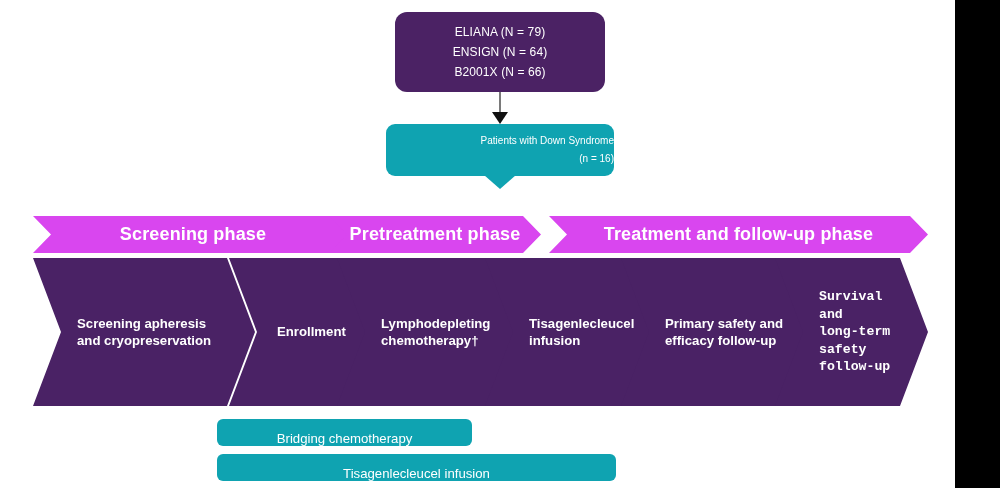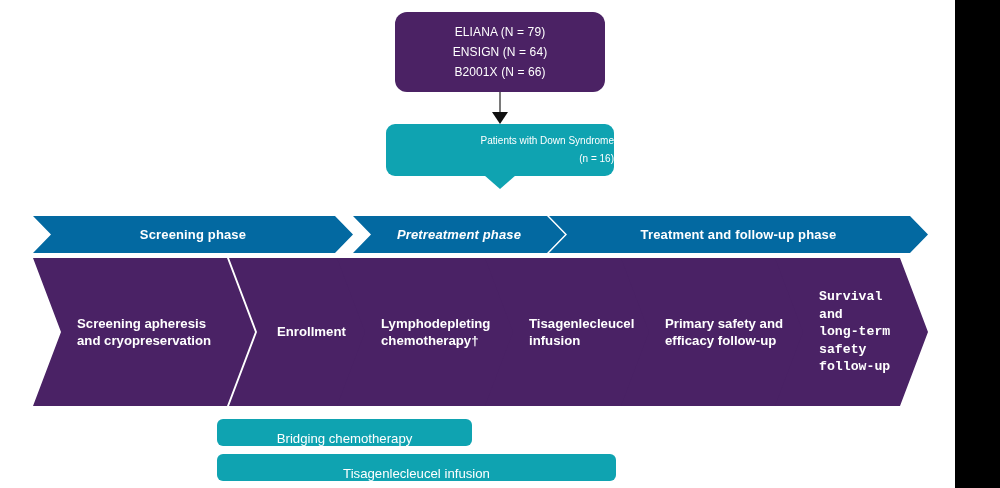--- a/index.html
+++ b/index.html
@@ -110,26 +110,26 @@
     position: absolute;
     left: 33px;
     top: 216px;
     width: 895px;
     height: 37px;
   }
   .phase-seg {
     position: absolute;
     top: 0;
     height: 37px;
-    background: #0369a1;
+    background: #d946ef;
     display: flex;
     align-items: center;
     justify-content: center;
     color: #ffffff;
-    font-size: 13px;
+    font-size: 18px;
     font-weight: bold;
     letter-spacing: 0.15px;
     white-space: nowrap;
   }
   .phase-seg.notch-both {
     clip-path: polygon(0 0, calc(100% - 18px) 0, 100% 50%, calc(100% - 18px) 100%, 0 100%, 18px 50%);
   }
 
   
   #step-band {
@@ -190,21 +190,21 @@
   <div id="ds-callout">
     <span>Patients with Down Syndrome</span>
     <span>(n = 16)</span>
     <div class="tail"></div>
   </div>
 
   <div id="phase-banner">
     <div class="phase-seg notch-both" style="left:0px; width:320px;">
       <span>Screening phase</span>
     </div>
-    <div class="phase-seg notch-both" style="left:320px; width:212px;font-style:italic;">
+    <div class="phase-seg notch-both" style="left:296px; width:212px;">
       <span>Pretreatment phase</span>
     </div>
     <div class="phase-seg notch-both" style="left:516px; width:379px;">
       <span>Treatment and follow-up phase</span>
     </div>
   </div>
 
   <div id="step-band">
 
     <div class="step-chev" style="left:0px; width:222px; padding-left:44px; padding-right:34px;">

